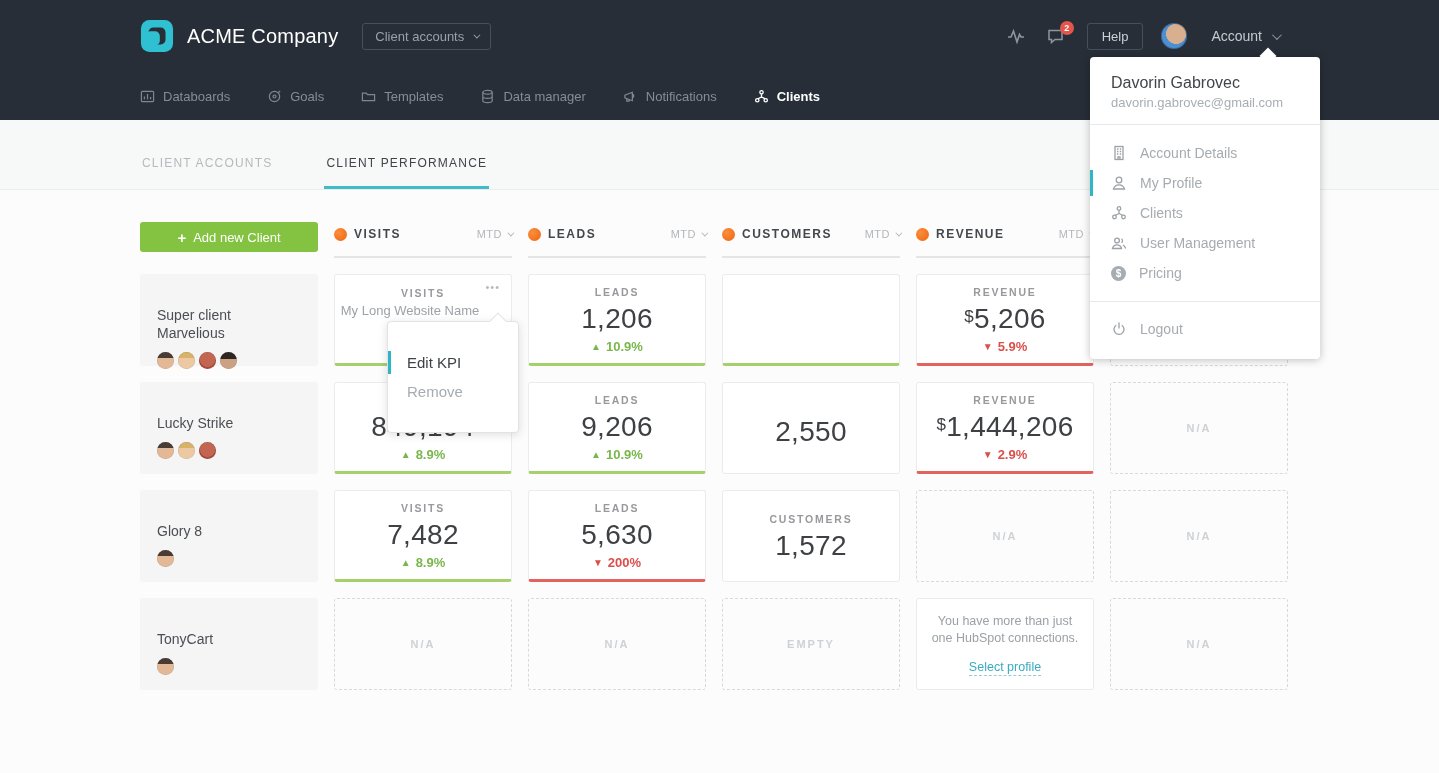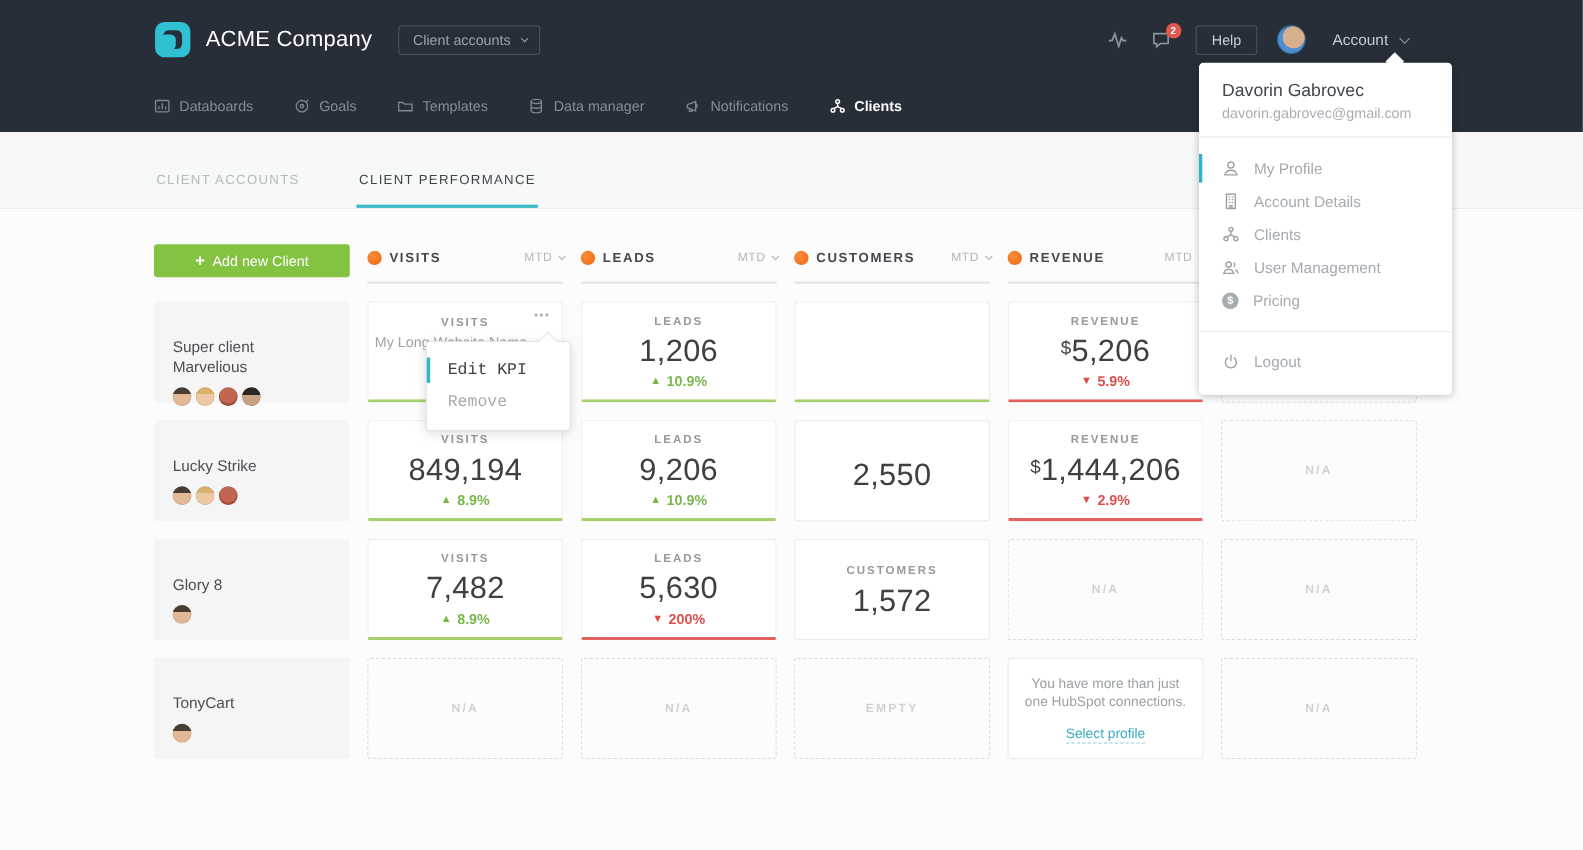--- a/index.html
+++ b/index.html
@@ -75,21 +75,21 @@
   .msg-text { font-size:12.5px; color:#9ca1a5; line-height:1.4; }
   .msg-link { font-size:12.5px; color:#3aabc0; margin-top:12px; text-decoration:none; border-bottom:1px dashed #8fcdd9; padding-bottom:1px; cursor:pointer; }
 
   
   .popup { position:absolute; background:#fff; border:1px solid #e3e3e3; border-radius:4px; box-shadow:0 2px 10px rgba(0,0,0,.13); z-index:40; }
   .caret { position:absolute; top:-7px; width:12px; height:12px; background:#fff; border-left:1px solid #e3e3e3; border-top:1px solid #e3e3e3; transform:rotate(45deg); }
   .popup-item { position:relative; display:flex; align-items:center; height:28px; padding-left:19px; font-size:14px; color:#a7acb1; cursor:pointer; }
   .popup-item.selected { color:#3d4247; }
   .popup-item.selected::before { content:""; position:absolute; left:0; top:3px; bottom:3px; width:3px; background:#2fb6c6; }
 
-  .kpi-popup { left:52px; top:35px; width:132px; padding:11px 0; z-index:30;font-family:Liberation Mono, monospace; }
+  .kpi-popup { left:52px; top:46px; width:132px; padding:26px 0; z-index:30; }
   .kpi-popup .caret { left:104px; }
   .kpi-popup .popup-item { font-size:15px; height:29px; }
 
   .period-popup { left:636px; top:67px; width:134px; padding:11px 0; }
   .period-popup .caret { left:100px; }
   .period-popup .popup-item { height:28.5px; }
 
   
   .acct-dd { position:absolute; left:1090px; top:57px; width:230px; background:#fff; border-radius:4px; box-shadow:0 1px 8px rgba(0,0,0,.25); z-index:60; padding-top:17px; }
   .acct-dd .caret { left:172px; border-color:transparent; }
@@ -368,33 +368,33 @@
   </div>
 
 </main>
 
 <div class="acct-dd">
   <span class="caret" style="left:172px;border-left:none;border-top:none;"></span>
   <div class="dd-name">Davorin Gabrovec</div>
   <div class="dd-email">davorin.gabrovec@gmail.com</div>
   <div class="dd-divider"></div>
   <div class="dd-list">
+    <div class="dd-item">
+      <svg width="16" height="16" viewBox="0 0 16 16" fill="none" stroke-width="1.3">
+          <rect x="4" y="1.5" width="8" height="13"></rect>
+          <path d="M6 4h1.4M8.8 4h1.4M6 6.5h1.4M8.8 6.5h1.4M6 9h1.4M8.8 9h1.4M7 14.5v-2.5h2v2.5"></path>
+        </svg>
+      <span>Account Details</span>
+    </div>
     <div class="dd-item highlight">
       <svg width="16" height="16" viewBox="0 0 16 16" fill="none" stroke-width="1.3">
           <circle cx="8" cy="5" r="2.8"></circle>
           <path d="M2.5 14c.8-3 3-4.2 5.5-4.2S12.7 11 13.5 14z"></path>
         </svg>
       <span>My Profile</span>
-    </div>
-    <div class="dd-item">
-      <svg width="16" height="16" viewBox="0 0 16 16" fill="none" stroke-width="1.3">
-          <rect x="4" y="1.5" width="8" height="13"></rect>
-          <path d="M6 4h1.4M8.8 4h1.4M6 6.5h1.4M8.8 6.5h1.4M6 9h1.4M8.8 9h1.4M7 14.5v-2.5h2v2.5"></path>
-        </svg>
-      <span>Account Details</span>
     </div>
     <div class="dd-item">
       <svg width="16" height="16" viewBox="0 0 16 16" fill="none" stroke-width="1.3">
           <circle cx="8" cy="3.5" r="1.8"></circle>
           <circle cx="3.5" cy="12" r="1.8"></circle>
           <circle cx="12.5" cy="12" r="1.8"></circle>
           <path d="M8 5.5v3M8 8.5l-4 2M8 8.5l4 2"></path>
         </svg>
       <span>Clients</span>
     </div>

